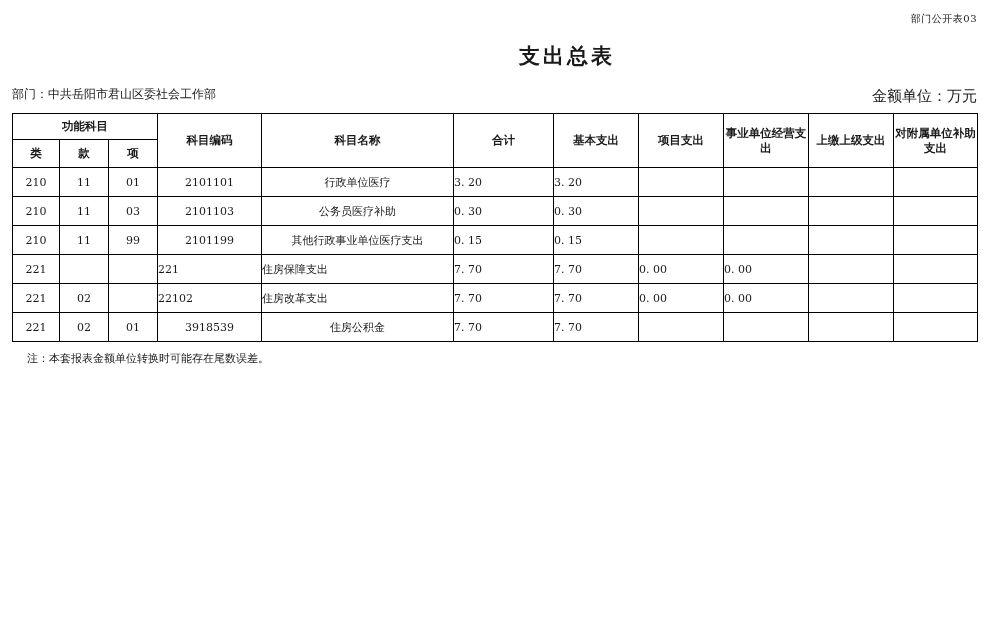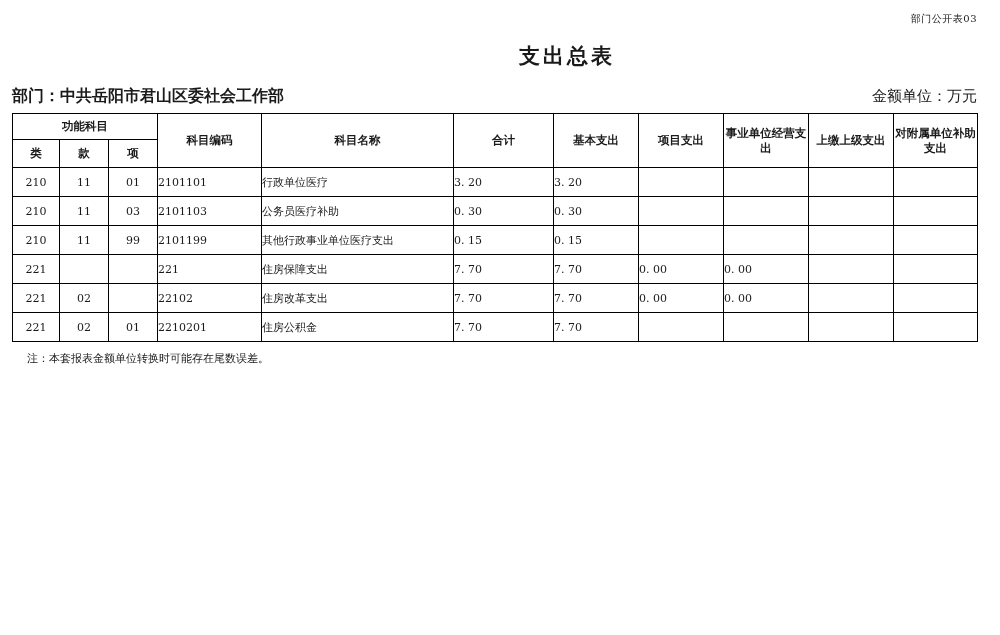--- a/index.html
+++ b/index.html
@@ -34,22 +34,22 @@
     text-align: center;
     font-size: 21px;
     font-weight: bold;
     letter-spacing: 3px;
     margin: 0;
   }
   .dept-label {
     position: absolute;
     top: 86px;
     left: 12px;
-    font-size: 16px;
-    font-weight: bold;
+    font-size: 12px;
+    font-weight: normal;
   }
   .unit-label {
     position: absolute;
     top: 87px;
     right: 23px;
     font-size: 15px;
   }
   table.report {
     position: absolute;
     top: 113px;
@@ -73,21 +73,21 @@
   }
   table.report thead tr.h1 { height: 26px; }
   table.report thead tr.h2 { height: 28px; }
   table.report tbody tr { height: 29px; }
   table.report tbody td {
     font-size: 11px;
     padding: 0;
   }
   td.c { text-align: center; }
   td.l0 { text-align: left; padding-left: 3px; }
-  td.l1 { text-align: left; padding-left: 21px; }
+  td.l1 { text-align: center; padding-left: 21px; }
   td.r { text-align: left; padding-right: 5px; }
   .footnote {
     position: absolute;
     top: 351px;
     left: 27px;
     font-size: 11px;
   }
 </style>
 </head>
 <body>
@@ -196,21 +196,21 @@
           <td class="r">7. 70</td>
           <td class="r">0. 00</td>
           <td class="r">0. 00</td>
           <td class="r"></td>
           <td class="r"></td>
         </tr>
         <tr>
           <td class="c">221</td>
           <td class="c">02</td>
           <td class="c">01</td>
-          <td class="l1">2210201</td>
+          <td class="l1">3918539</td>
           <td class="l1">住房公积金</td>
           <td class="r">7. 70</td>
           <td class="r">7. 70</td>
           <td class="r"></td>
           <td class="r"></td>
           <td class="r"></td>
           <td class="r"></td>
         </tr>
       </tbody>
   </table>

